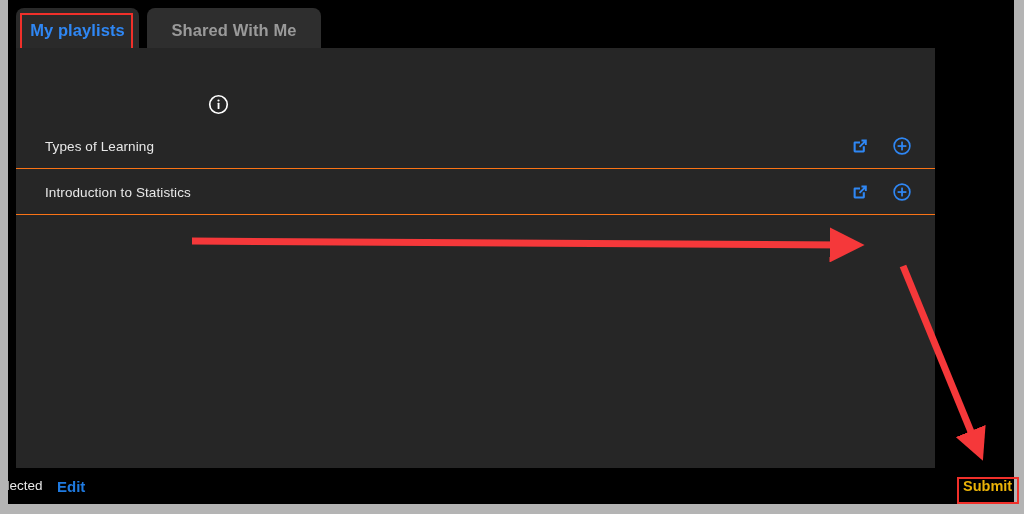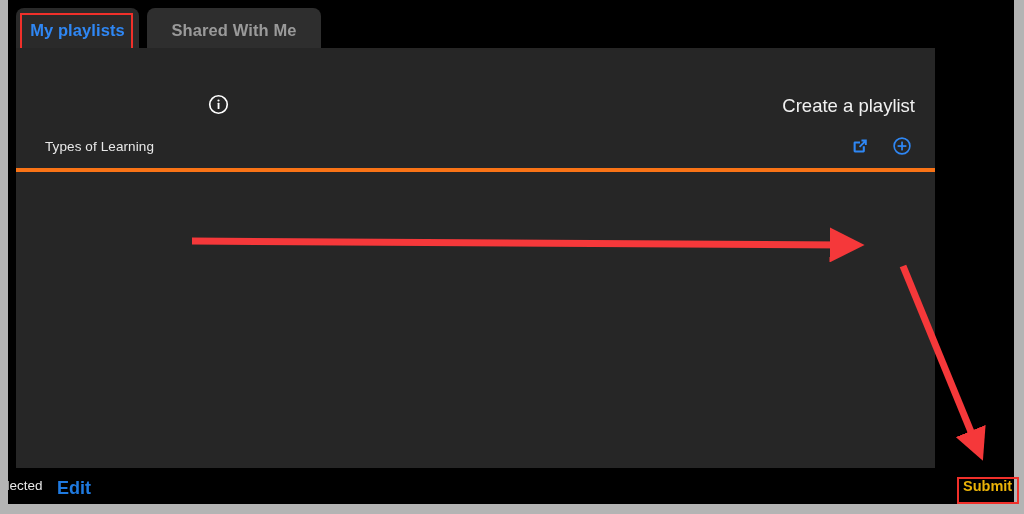--- a/index.html
+++ b/index.html
@@ -134,21 +134,21 @@
   
   #playlist-list {
     position: absolute;
     left: 0;
     top: 75px;
     width: 100%;
   }
   .playlist-row {
     position: relative;
     height: 45px;
-    border-bottom: 4px solid #f97316;
+    border-bottom: 1px solid #f97316;
   }
   .playlist-name {
     position: absolute;
     left: 29px;
     top: 50%;
     transform: translateY(-50%);
     font-size: 13.5px;
     color: #e8e8e8;
     letter-spacing: .1px;
   }
@@ -183,21 +183,21 @@
     left: -9px;
     top: 10px;
     font-size: 13.5px;
     color: #e8e8e8;
     white-space: nowrap;
   }
   #edit-link {
     position: absolute;
     left: 49px;
     top: 10px;
-    font-size: 18px;
+    font-size: 15px;
     color: #1f7ae0;
     font-weight: bold;
     cursor: pointer;
   }
   #submit-button {
     position: absolute;
     left: 955px;
     top: 10px;
     font-size: 14.5px;
     color: #eab308;
@@ -244,21 +244,20 @@
     <div id="panel">
 
       <div id="panel-header">
         <span id="info-icon">
           <svg width="21" height="21" viewBox="0 0 24 24">
             <circle cx="12" cy="12" r="10" fill="none" stroke="#ffffff" stroke-width="1.9"></circle>
             <circle cx="12" cy="7.4" r="1.25" fill="#ffffff"></circle>
             <rect x="11" y="10" width="2.1" height="7.2" rx="0.6" fill="#ffffff"></rect>
           </svg>
         </span>
-        <div id="create-playlist">Create a playlist</div>
       </div>
 
       <div id="playlist-list">
 
         <div class="playlist-row">
           <span class="playlist-name">Types of Learning</span>
           <div class="row-actions">
             <span class="icon-btn">
               <svg width="22" height="22" viewBox="0 0 24 24">
                 <path d="M5 8.5 A1.5 1.5 0 0 1 6.5 7 H12 V9.3 H7.3 V17 H15 V12.2 H17.3 V17.5 A1.5 1.5 0 0 1 15.8 19 H6.5 A1.5 1.5 0 0 1 5 17.5 Z" fill="#2f87f4"></path>
@@ -269,20 +268,38 @@
               <svg width="22" height="22" viewBox="0 0 24 24">
                 <circle cx="12" cy="12" r="8.6" fill="none" stroke="#2f87f4" stroke-width="1.8"></circle>
                 <rect x="11.1" y="7.2" width="1.9" height="9.6" fill="#2f87f4"></rect>
                 <rect x="7.2" y="11.1" width="9.6" height="1.9" fill="#2f87f4"></rect>
               </svg>
             </span>
           </div>
         </div>
 
 
+        <div class="playlist-row">
+          <span class="playlist-name">Introduction to Statistics</span>
+          <div class="row-actions">
+            <span class="icon-btn">
+              <svg width="22" height="22" viewBox="0 0 24 24">
+                <path d="M5 8.5 A1.5 1.5 0 0 1 6.5 7 H12 V9.3 H7.3 V17 H15 V12.2 H17.3 V17.5 A1.5 1.5 0 0 1 15.8 19 H6.5 A1.5 1.5 0 0 1 5 17.5 Z" fill="#2f87f4"></path>
+                <path d="M13.6 5 H19.4 V10.8 H17.3 V8.6 L12.2 13.7 L10.8 12.3 L15.9 7.2 H13.6 Z" fill="#2f87f4"></path>
+              </svg>
+            </span>
+            <span class="icon-btn">
+              <svg width="22" height="22" viewBox="0 0 24 24">
+                <circle cx="12" cy="12" r="8.6" fill="none" stroke="#2f87f4" stroke-width="1.8"></circle>
+                <rect x="11.1" y="7.2" width="1.9" height="9.6" fill="#2f87f4"></rect>
+                <rect x="7.2" y="11.1" width="9.6" height="1.9" fill="#2f87f4"></rect>
+              </svg>
+            </span>
+          </div>
+        </div>
 
       </div>
     </div>
 
     <div id="bottombar">
       <span id="selected-text">elected</span>
       <span id="edit-link">Edit</span>
       <span id="submit-button">Submit</span>
     </div>
   </div>

